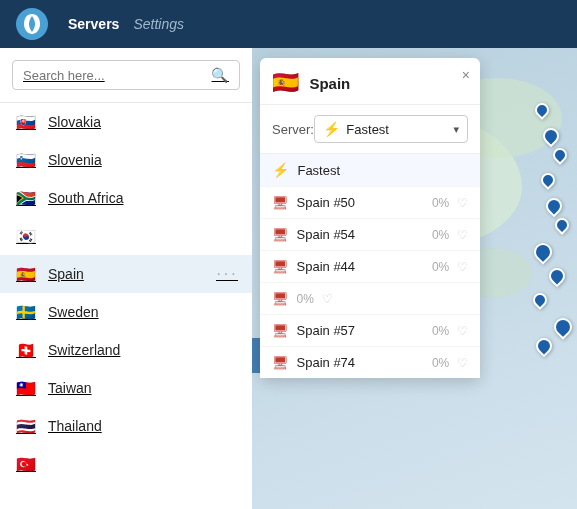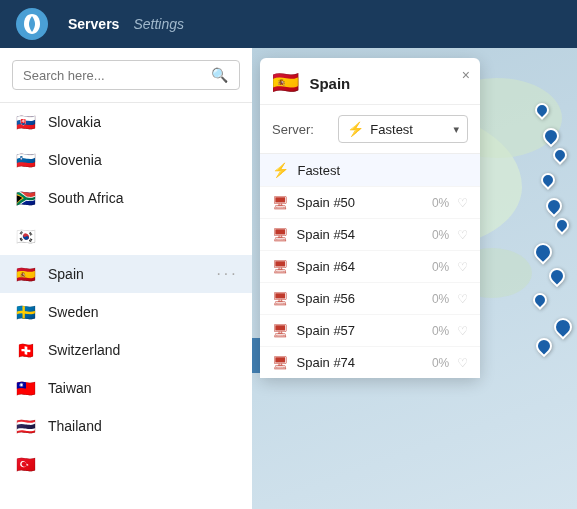--- a/index.html
+++ b/index.html
@@ -49,20 +49,21 @@
       height: 461px;
     }
 
     
     .sidebar {
       width: 252px;
       background: white;
       display: flex;
       flex-direction: column;
       flex-shrink: 0;
+      text-decoration: underline;
     }
 
     
     .search-container {
       padding: 12px;
       border-bottom: 1px solid #e8e8e8;
     }
     .search-box {
       display: flex;
       align-items: center;
@@ -173,21 +174,21 @@
       color: #888;
       font-size: 14px;
       line-height: 1;
     }
 
     
     .server-select-row {
       display: flex;
       align-items: center;
       padding: 10px 12px;
-      gap: 24px;
+      gap: 0;
       border-bottom: 1px solid #eee;
     }
     .server-label {
       font-size: 13px;
       color: #555;
       white-space: nowrap;
     }
     .server-dropdown {
       flex: 1;
       display: flex;
@@ -418,28 +419,27 @@
 
         <div class="server-list-item">
           <span class="server-item-icon">🖥</span>
           <span class="server-item-name">Spain #54</span>
           <span class="server-item-pct">0%</span>
           <span class="server-item-heart">♡</span>
         </div>
 
         <div class="server-list-item">
           <span class="server-item-icon">🖥</span>
-          <span class="server-item-name">Spain #64</span>
+          <span class="server-item-name">Spain #44</span>
           <span class="server-item-pct">0%</span>
           <span class="server-item-heart">♡</span>
         </div>
 
         <div class="server-list-item">
           <span class="server-item-icon">🖥</span>
-          <span class="server-item-name">Spain #56</span>
           <span class="server-item-pct">0%</span>
           <span class="server-item-heart">♡</span>
         </div>
 
         <div class="server-list-item">
           <span class="server-item-icon">🖥</span>
           <span class="server-item-name">Spain #57</span>
           <span class="server-item-pct">0%</span>
           <span class="server-item-heart">♡</span>
         </div>

